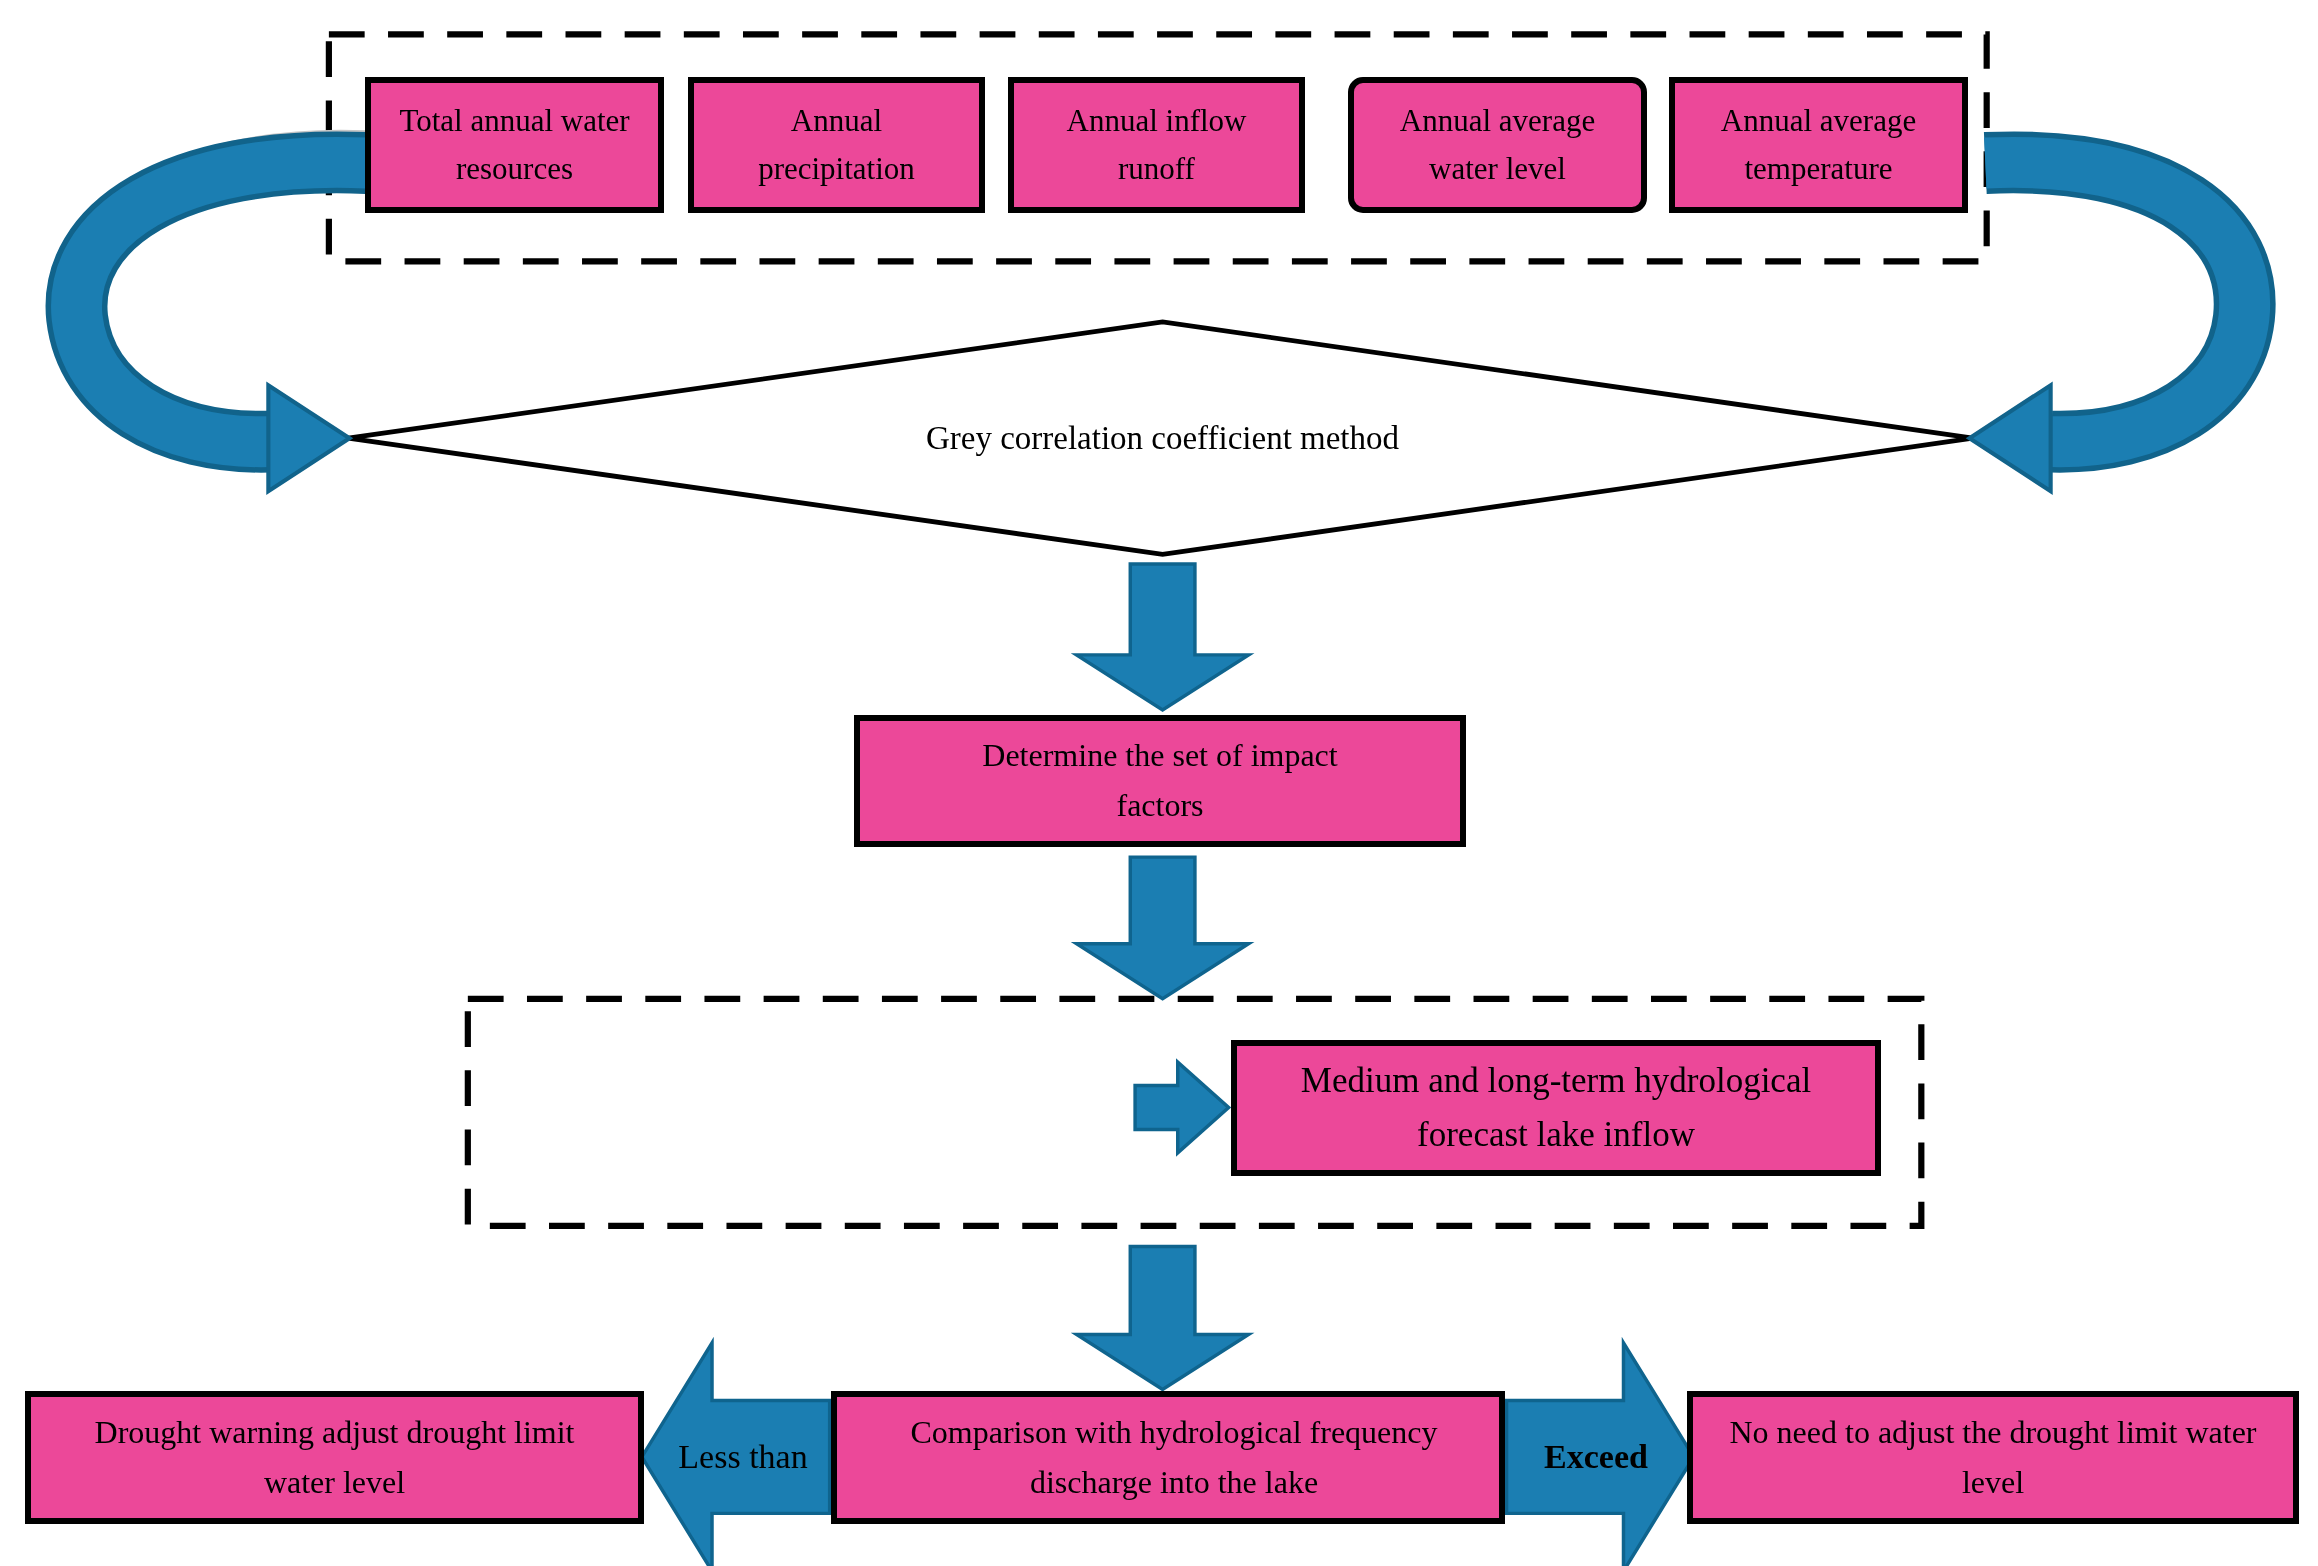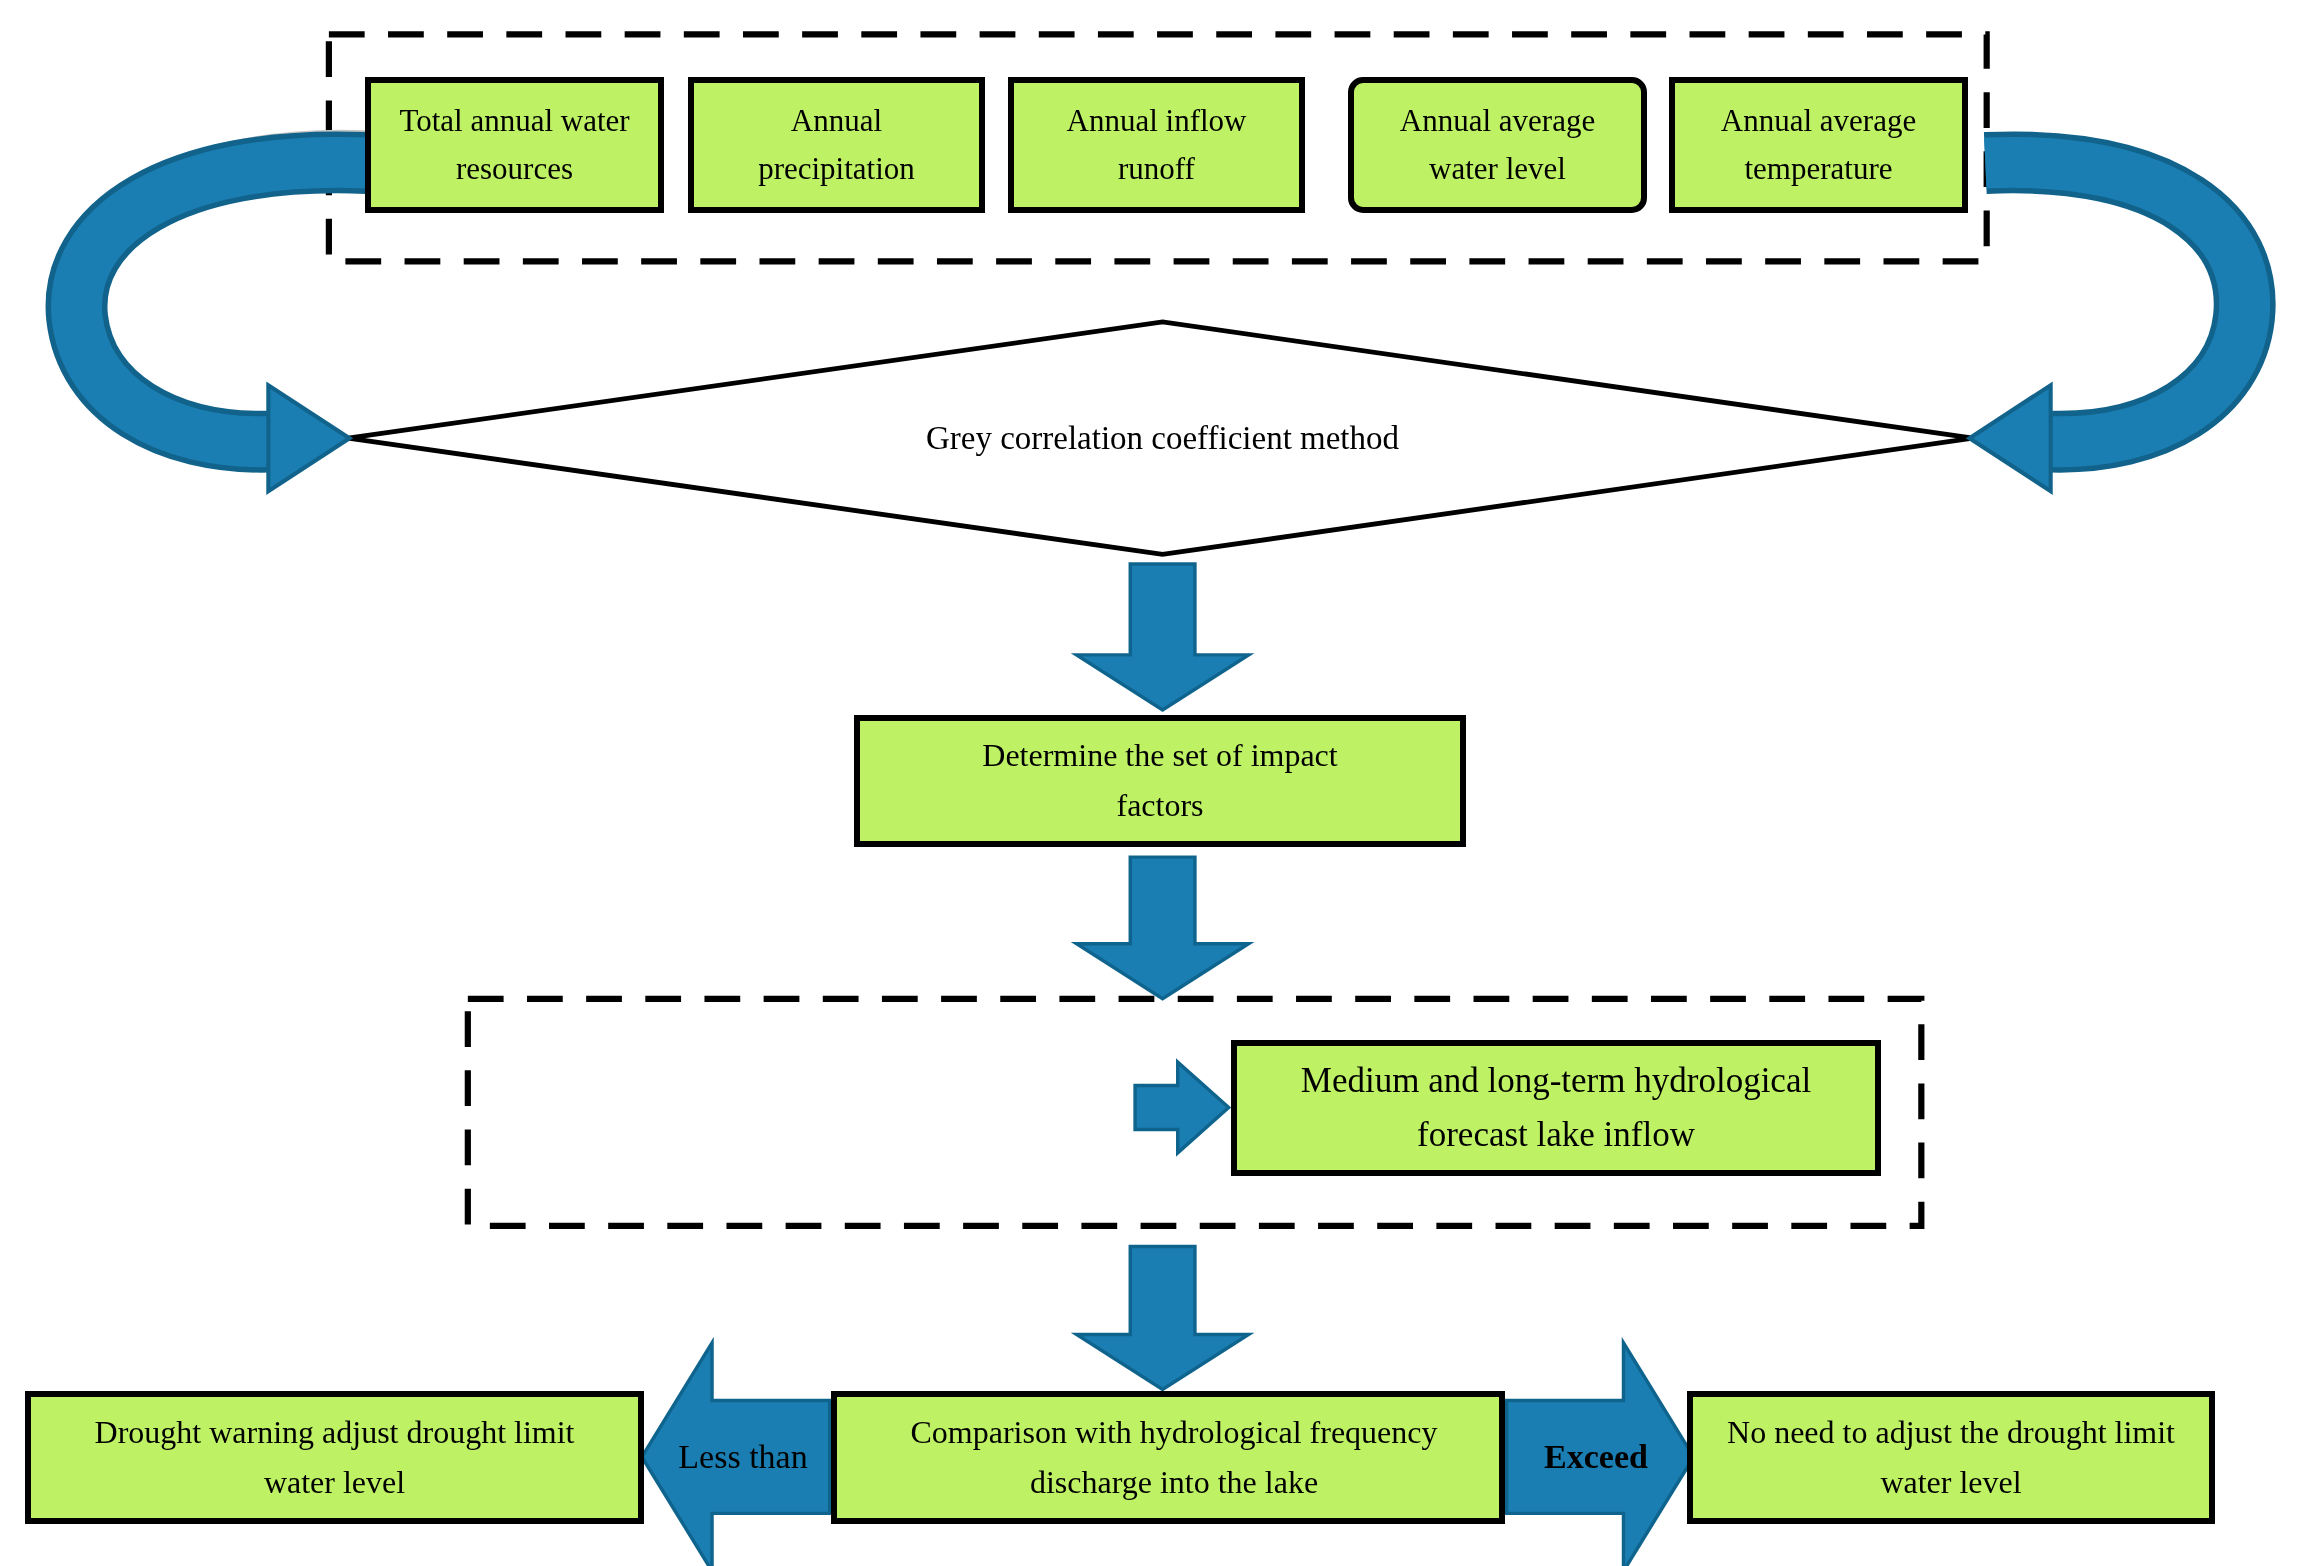--- a/index.html
+++ b/index.html
@@ -13,21 +13,21 @@
   }
   .layer {
     position: absolute;
     left: 0; top: 0;
     width: 2319px; height: 1567px;
   }
   .box {
     position: absolute;
     box-sizing: border-box;
     border: 6.9px solid #000000;
-    background: #bef264;
+    background: #ec4899;
     display: flex;
     align-items: center;
     justify-content: center;
     text-align: center;
     font-size: 31px;
     line-height: 1.55;
   }
   .box .inner { display: inline-block; }
   .factor { top: 77px; height: 136px; padding: 0 18px; }
   .label-free {
@@ -111,21 +111,21 @@
   </div>
 
   <div class="box" style="left:831px; top:1391px; width:674px; height:133px; font-size:32px;padding-left:12px;">
     <span class="inner" style="max-width:543px;">Comparison with hydrological frequency discharge into the lake</span>
   </div>
 
   <div class="box" style="left:25px; top:1391px; width:619px; height:133px; font-size:32px;">
     <span class="inner" style="max-width:481px;">Drought warning adjust drought limit water level</span>
   </div>
 
-  <div class="box" style="left:1687px; top:1391px; width:528px; height:133px; font-size:32px;">
+  <div class="box" style="left:1687px; top:1391px; width:612px; height:133px; font-size:32px;">
     <span class="inner" style="max-width:550px;">No need to adjust the drought limit water level</span>
   </div>
 
   <div class="label-free branch-label" style="left:650px; top:1424px; width:186px; height:66px;">
     <span class="inner">Less than</span>
   </div>
   <div class="label-free branch-label bold" style="left:1510px; top:1424px; width:172px; height:66px;">
     <span class="inner">Exceed</span>
   </div>
 

